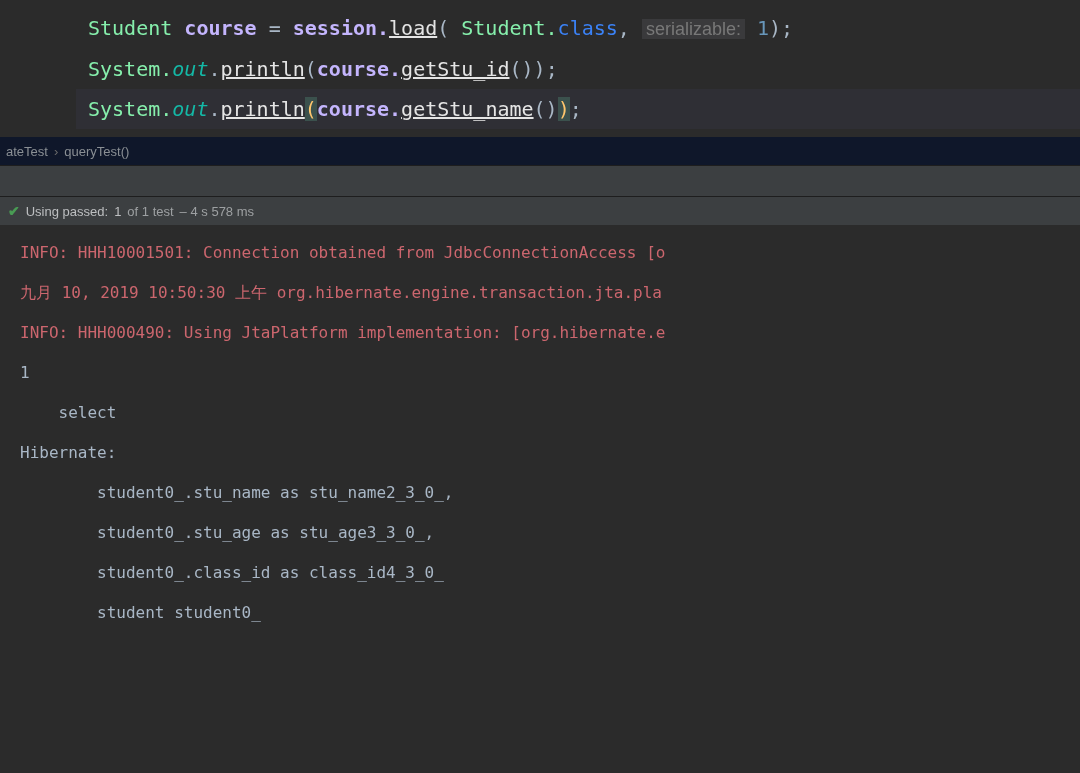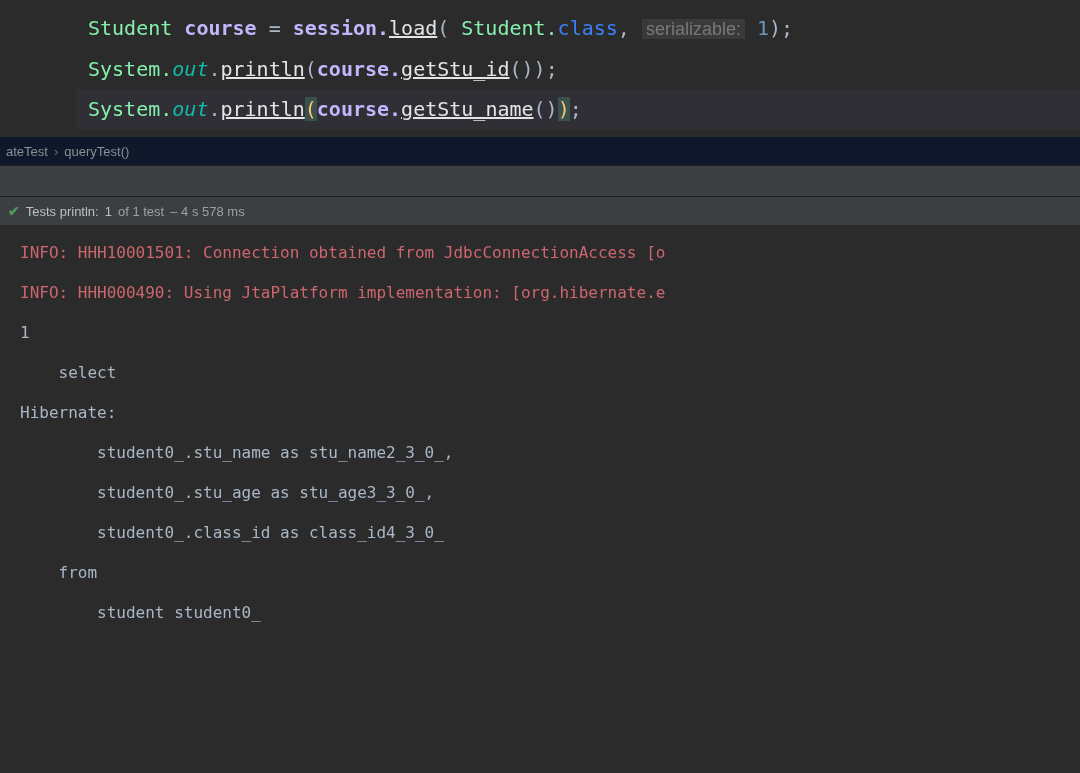--- a/index.html
+++ b/index.html
@@ -90,30 +90,30 @@
 <div class="breadcrumb">
   <span>ateTest</span>
   <span class="sep">›</span>
   <span>queryTest()</span>
 </div>
 
 <div class="tab-strip"></div>
 
 <div class="status-bar">
   <span class="check-icon">✔</span>
-  <span class="status-strong">Tests println:</span>
+  <span class="status-strong">Using passed:</span>
   <span class="status-strong">1</span>
   <span>of 1 test</span>
   <span>– 4 s 578 ms</span>
 </div>
 
 <div class="console-area">
   <div class="con-line con-red">INFO: HHH10001501: Connection obtained from JdbcConnectionAccess [o</div>
+  <div class="con-line con-red">九月 10, 2019 10:50:30 上午 org.hibernate.engine.transaction.jta.pla</div>
   <div class="con-line con-red">INFO: HHH000490: Using JtaPlatform implementation: [org.hibernate.e</div>
   <div class="con-line con-normal">1</div>
   <div class="con-line con-normal">    select</div>
   <div class="con-line con-normal">Hibernate: </div>
   <div class="con-line con-normal">        student0_.stu_name as stu_name2_3_0_,</div>
   <div class="con-line con-normal">        student0_.stu_age as stu_age3_3_0_,</div>
   <div class="con-line con-normal">        student0_.class_id as class_id4_3_0_ </div>
-  <div class="con-line con-normal">    from</div>
   <div class="con-line con-normal">        student student0_ </div>
 </div>
 
 </body></html>

